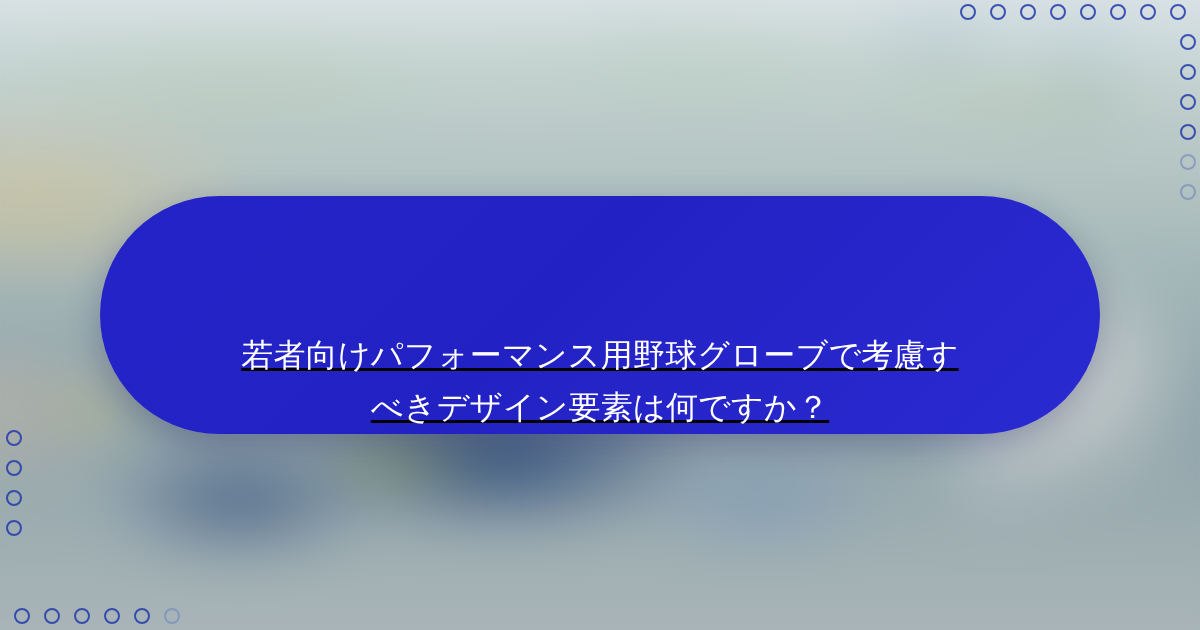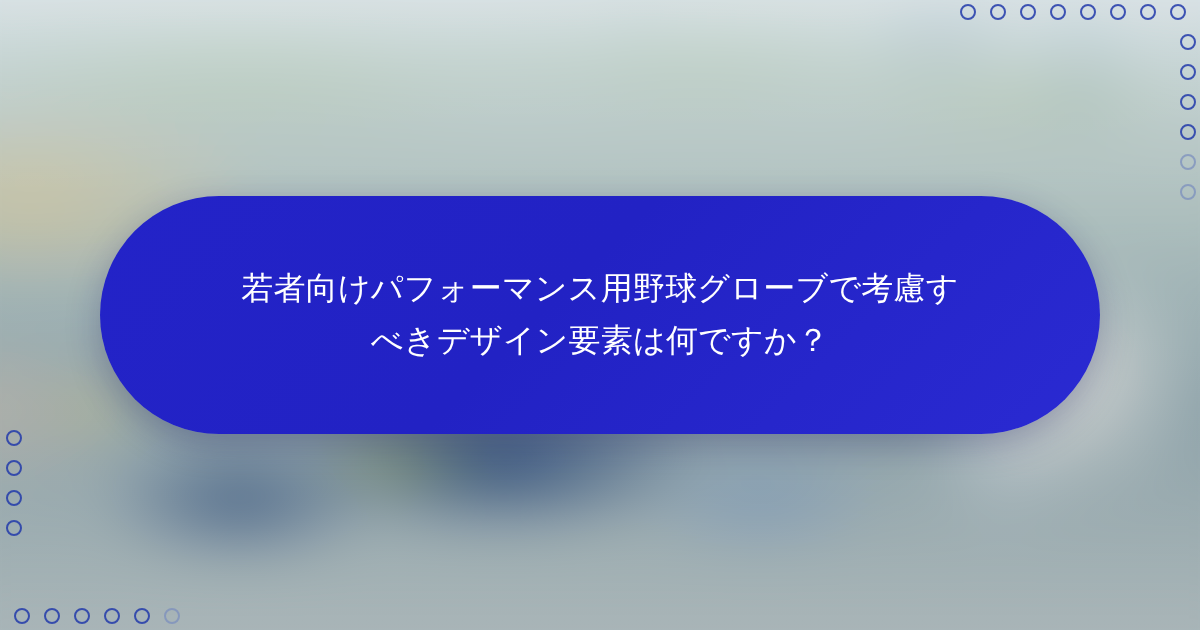--- a/index.html
+++ b/index.html
@@ -92,24 +92,25 @@
   .card {
     position: absolute;
     left: 100px;
     top: 196px;
     width: 1000px;
     height: 238px;
     border-radius: 119px;
     background: linear-gradient(135deg, #2323c8 0%, #2222c4 45%, #2a2ad2 100%);
     box-shadow: 0 10px 34px rgba(20,20,90,0.28);
     display: flex;
-    align-items: center;
+    align-items: flex-end;
     justify-content: center;
     box-sizing: border-box;
     padding: 0 120px;
+    text-decoration: underline;
   }
   .card-title {
     margin: 0;
     color: #ffffff;
     font-size: 32px;
     line-height: 1.62;
     font-weight: 400;
     text-align: center;
     letter-spacing: 0.2px;
     white-space: pre-line;

